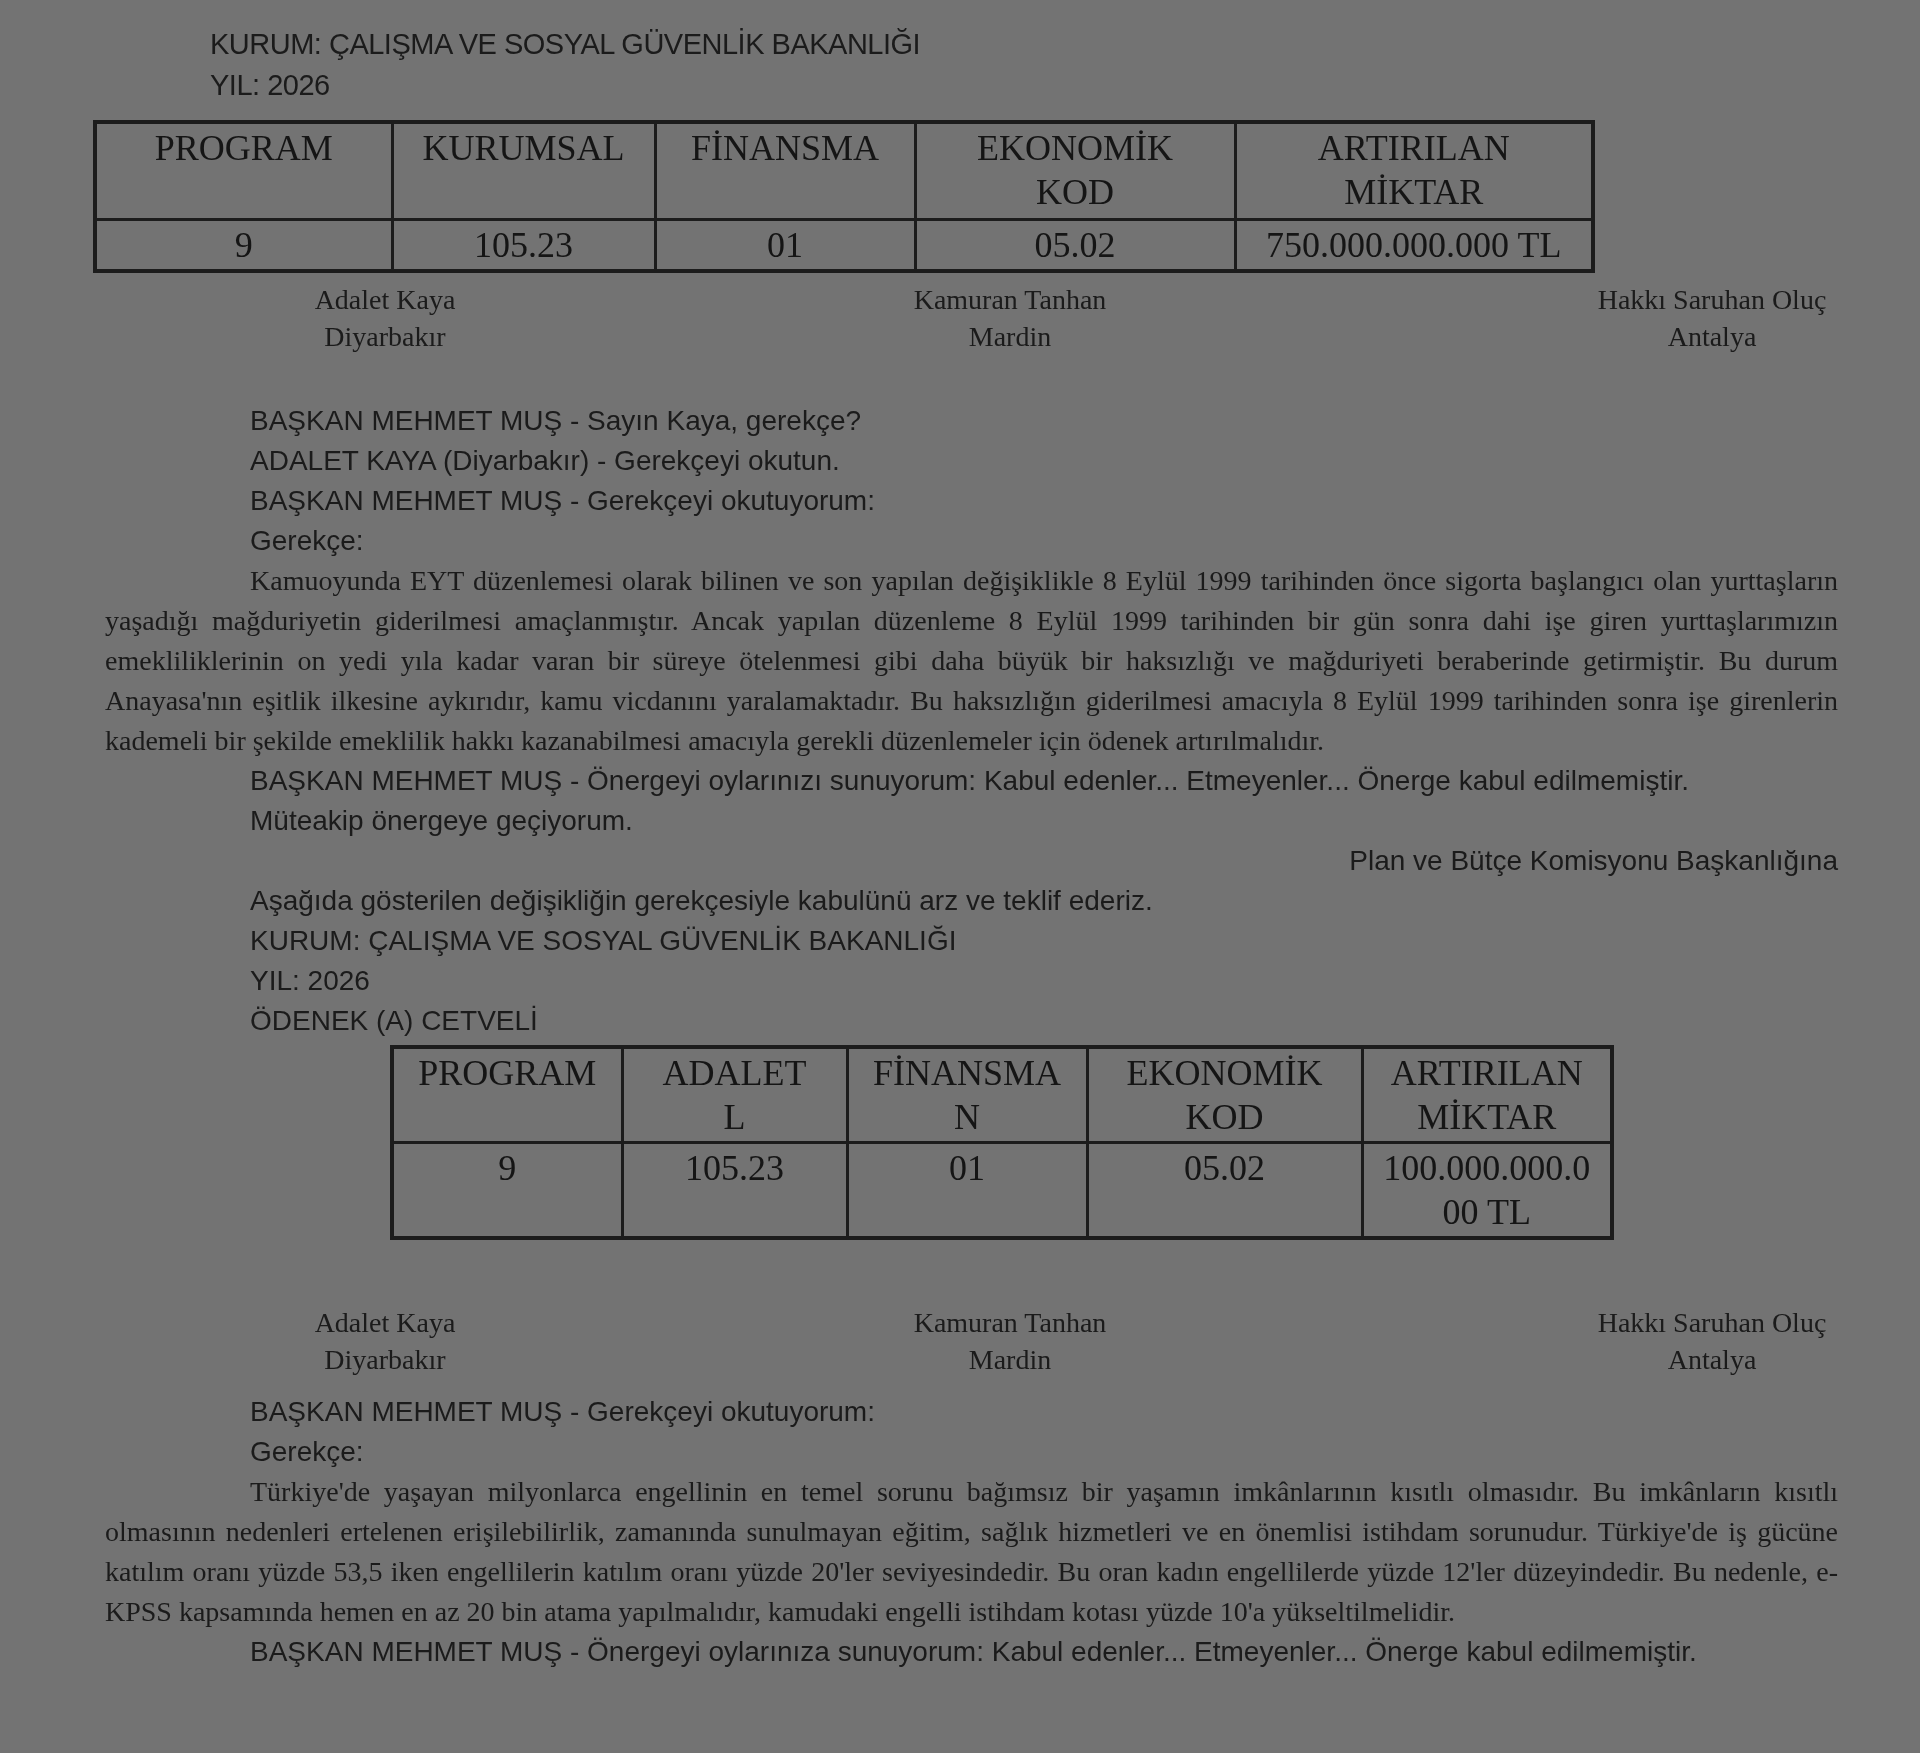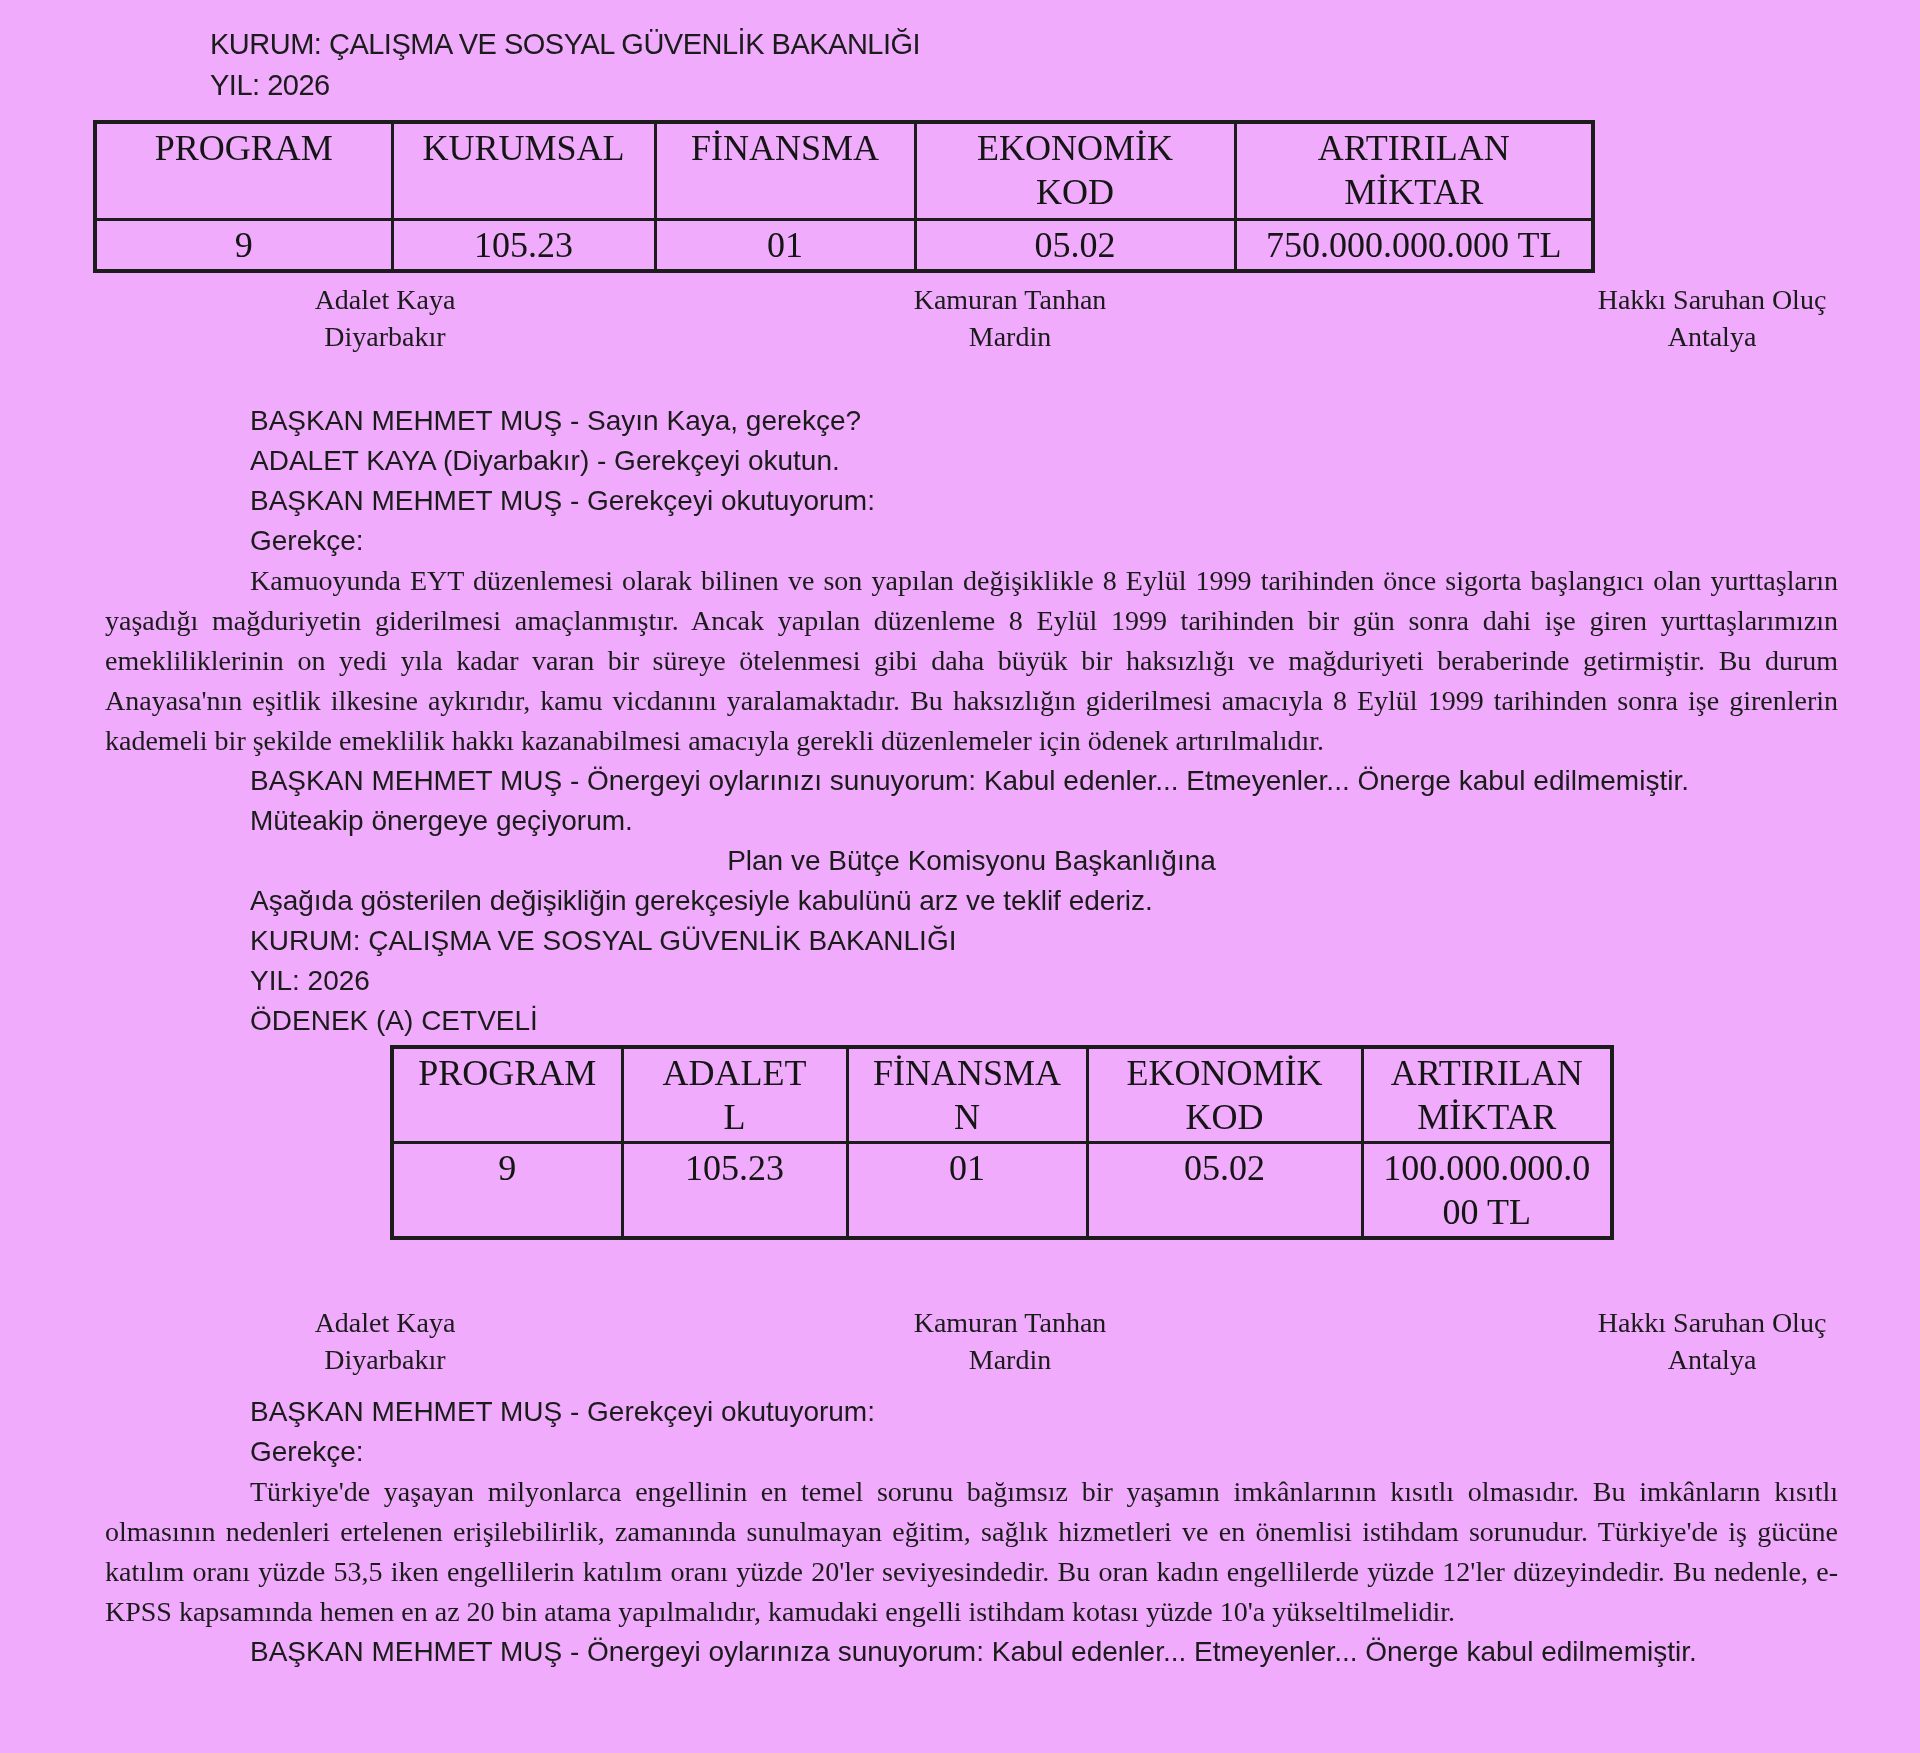--- a/index.html
+++ b/index.html
@@ -1,20 +1,20 @@
 <!DOCTYPE html>
 <html><head>
 <meta charset="utf-8">
 <style>
   html,body{margin:0;padding:0;background:#e8e8e8;}
   .page{
     position:relative;
     width:1920px;height:1753px;
     margin:0 auto;
-    background:#f0abfc;
+    background:#737373;
     color:#1b1b1b;
     overflow:hidden;
     font-family:"Liberation Sans",sans-serif;
   }
 
   
   .doc-head{padding-top:24px;margin-left:210px;}
   .head-line{font-size:29px;line-height:41px;letter-spacing:-0.5px;white-space:nowrap;}
 
   
@@ -50,21 +50,21 @@
   .sign{position:absolute;top:8px;transform:translateX(-50%);text-align:center;white-space:nowrap;}
   .sign.p1{left:385px;}
   .sign.p2{left:1010px;}
   .sign.p3{left:1676px;margin-left:36px;}
 
   
   .flow{margin:0 82px 0 105px;}
   .flow p{margin:0;font-size:28px;line-height:40px;}
   .flow .speech{padding-left:145px;white-space:nowrap;}
   .flow .para{text-align:justify;text-indent:145px;font-family:Liberation Serif, serif;}
-  .flow .center-line{text-align:center;padding-left:0;}
+  .flow .center-line{text-align:right;padding-left:0;}
   .gap2{height:56px;}
 </style>
 </head>
 <body>
 
 <div class="page">
 
   <div class="doc-head">
     <div class="head-line">KURUM: ÇALIŞMA VE SOSYAL GÜVENLİK BAKANLIĞI</div>
     <div class="head-line">YIL: 2026</div>

